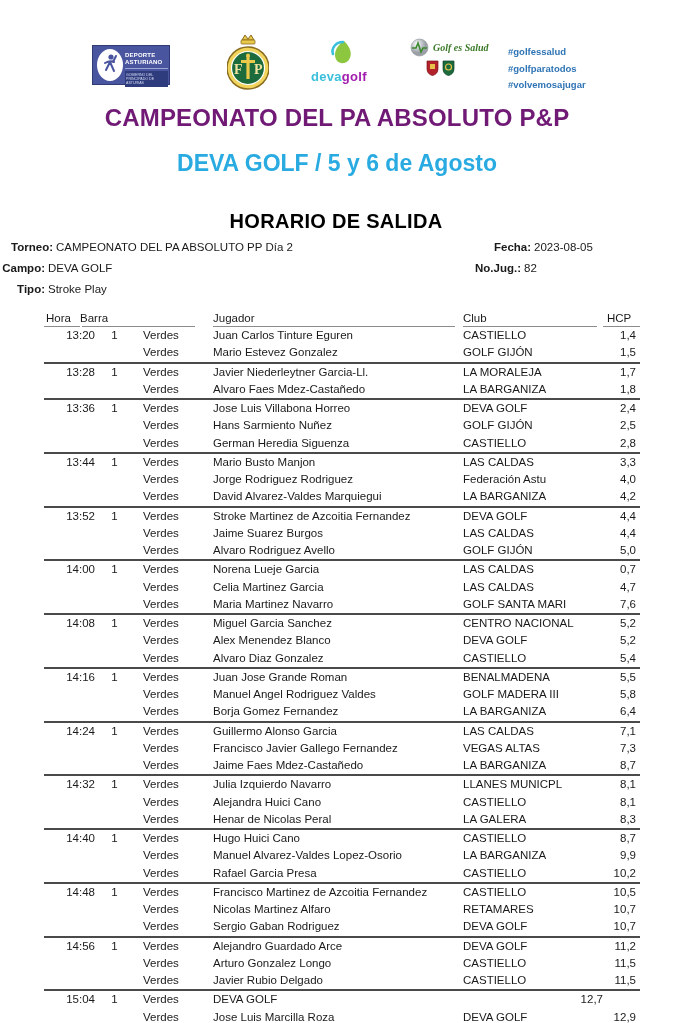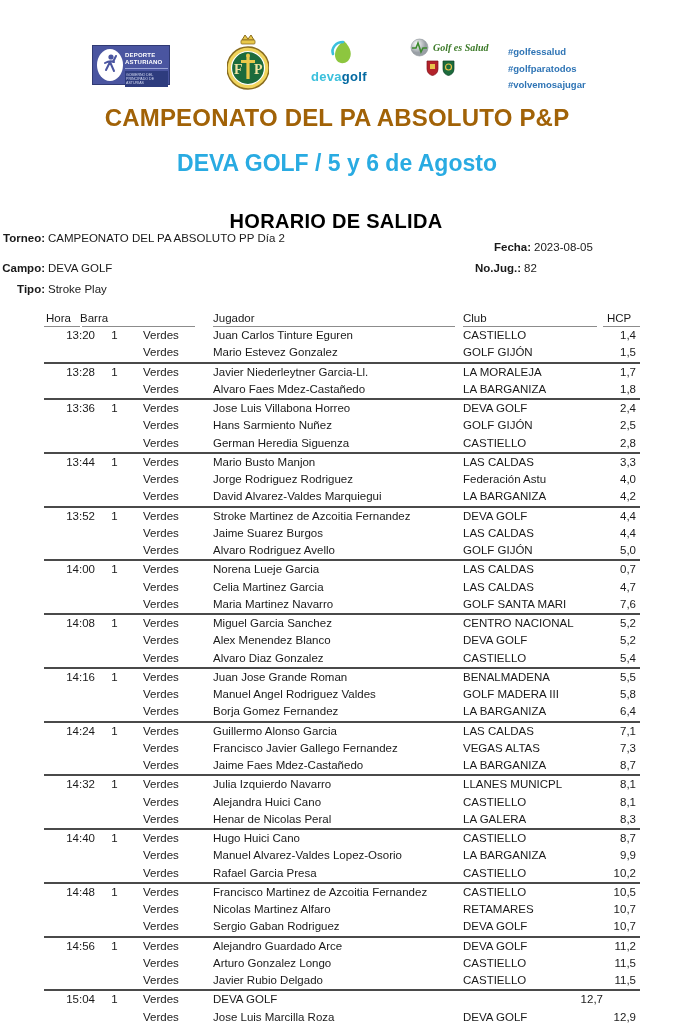--- a/index.html
+++ b/index.html
@@ -15,46 +15,46 @@
   .logo-da .t1{font-size:6px;font-weight:bold;color:#fff;letter-spacing:.2px;line-height:7px;
                border-bottom:1px solid #9aa4d6;padding-bottom:2px;}
   .logo-da .t2{margin-top:2px;font-size:3.6px;color:#d7ddf5;background:#2e3c7e;
                padding:2px 1px;line-height:4px;}
 
   .logo-crest{position:absolute;left:227px;top:32px;}
   .logo-deva{position:absolute;left:311px;top:40px;width:66px;height:44px;}
   .logo-deva .words{position:absolute;left:0;bottom:0;font-size:13px;font-weight:bold;
                     letter-spacing:.3px;}
   .logo-deva .w1{color:#3bc0dc;}
-  .logo-deva .w2{color:#0369a1;}
+  .logo-deva .w2{color:#a21caf;}
   .logo-deva svg{position:absolute;left:18px;top:0;}
 
   .logo-salud{position:absolute;left:410px;top:38px;width:92px;height:56px;}
   .logo-salud .top{display:flex;align-items:center;gap:4px;}
   .logo-salud .script{font-family:"Liberation Serif",serif;font-style:italic;font-weight:bold;
                       font-size:10px;color:#3c7a28;white-space:nowrap;}
   .logo-salud .shields{display:flex;gap:3px;margin-left:16px;margin-top:3px;}
 
   .hashtags{position:absolute;left:508px;top:44px;font-size:9.5px;font-weight:bold;
             color:#2E74B5;line-height:16.5px;}
 
   
   .title{position:absolute;left:0;top:104px;width:674px;text-align:center;
-         font-size:24px;font-weight:bold;color:#a16207;letter-spacing:.2px;}
+         font-size:24px;font-weight:bold;color:#701a75;letter-spacing:.2px;}
   .subtitle{position:absolute;left:0;top:150px;width:674px;text-align:center;
             font-size:23px;font-weight:bold;color:#29ABE2;}
   .section-title{position:absolute;left:0;top:210px;width:672px;text-align:center;
                  font-size:20px;font-weight:bold;color:#000;letter-spacing:.3px;}
 
   
   .info{position:absolute;left:0;top:0;width:674px;font-size:11.5px;}
   .info .row-l{position:absolute;left:0;}
   .info .lab{display:inline-block;width:45px;text-align:right;font-weight:bold;}
   .info .val{margin-left:3px;}
-  .r1{top:232px;} .r2{top:262px;} .r3{top:283px;}
+  .r1{top:241px;padding-left:8px;} .r2{top:262px;} .r3{top:283px;}
   .fecha-row{position:absolute;left:494px;top:241px;}
   .jug-row{position:absolute;left:475px;top:262px;}
   .blab{font-weight:bold;margin-right:3px;}
 
   
   .tbl{position:absolute;left:44px;top:312px;width:596px;font-size:11.5px;}
   .thead{position:relative;height:15px;}
   .th{position:absolute;top:0;line-height:12px;}
   .th-hora{left:2px;} .th-barra{left:36px;} .th-jugador{left:169px;}
   .th-club{left:419px;} .th-hcp{left:563px;}

